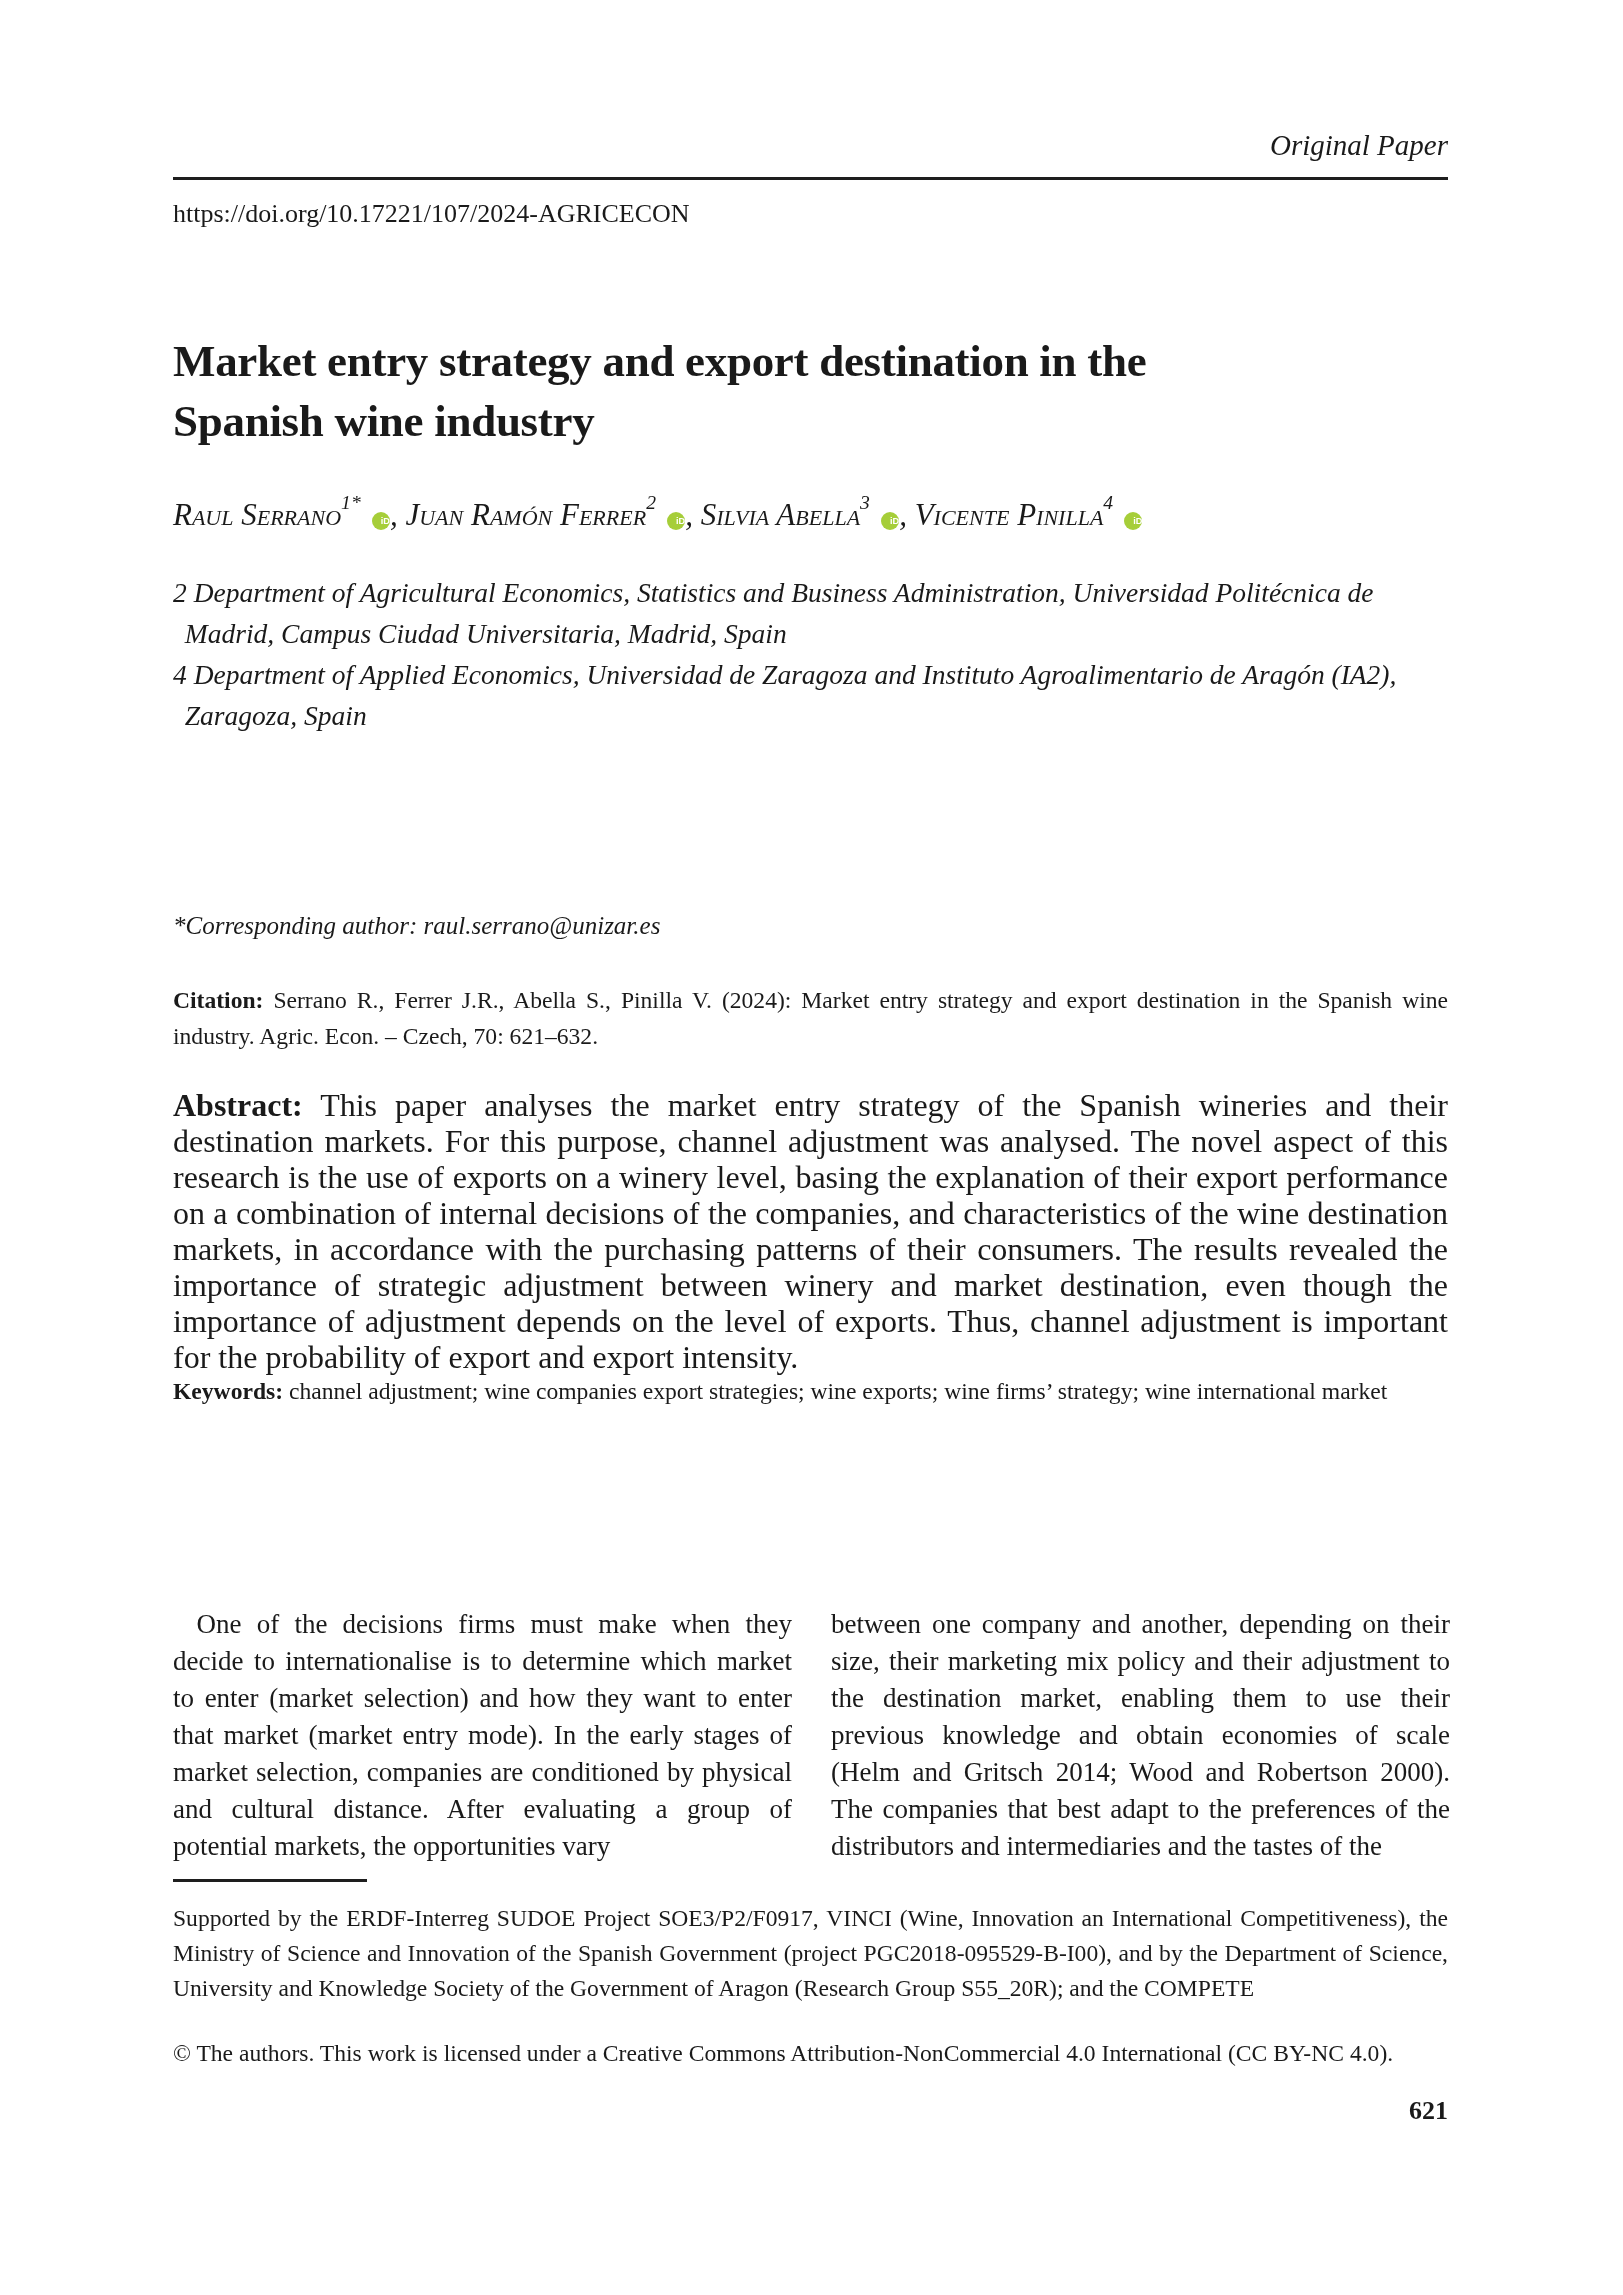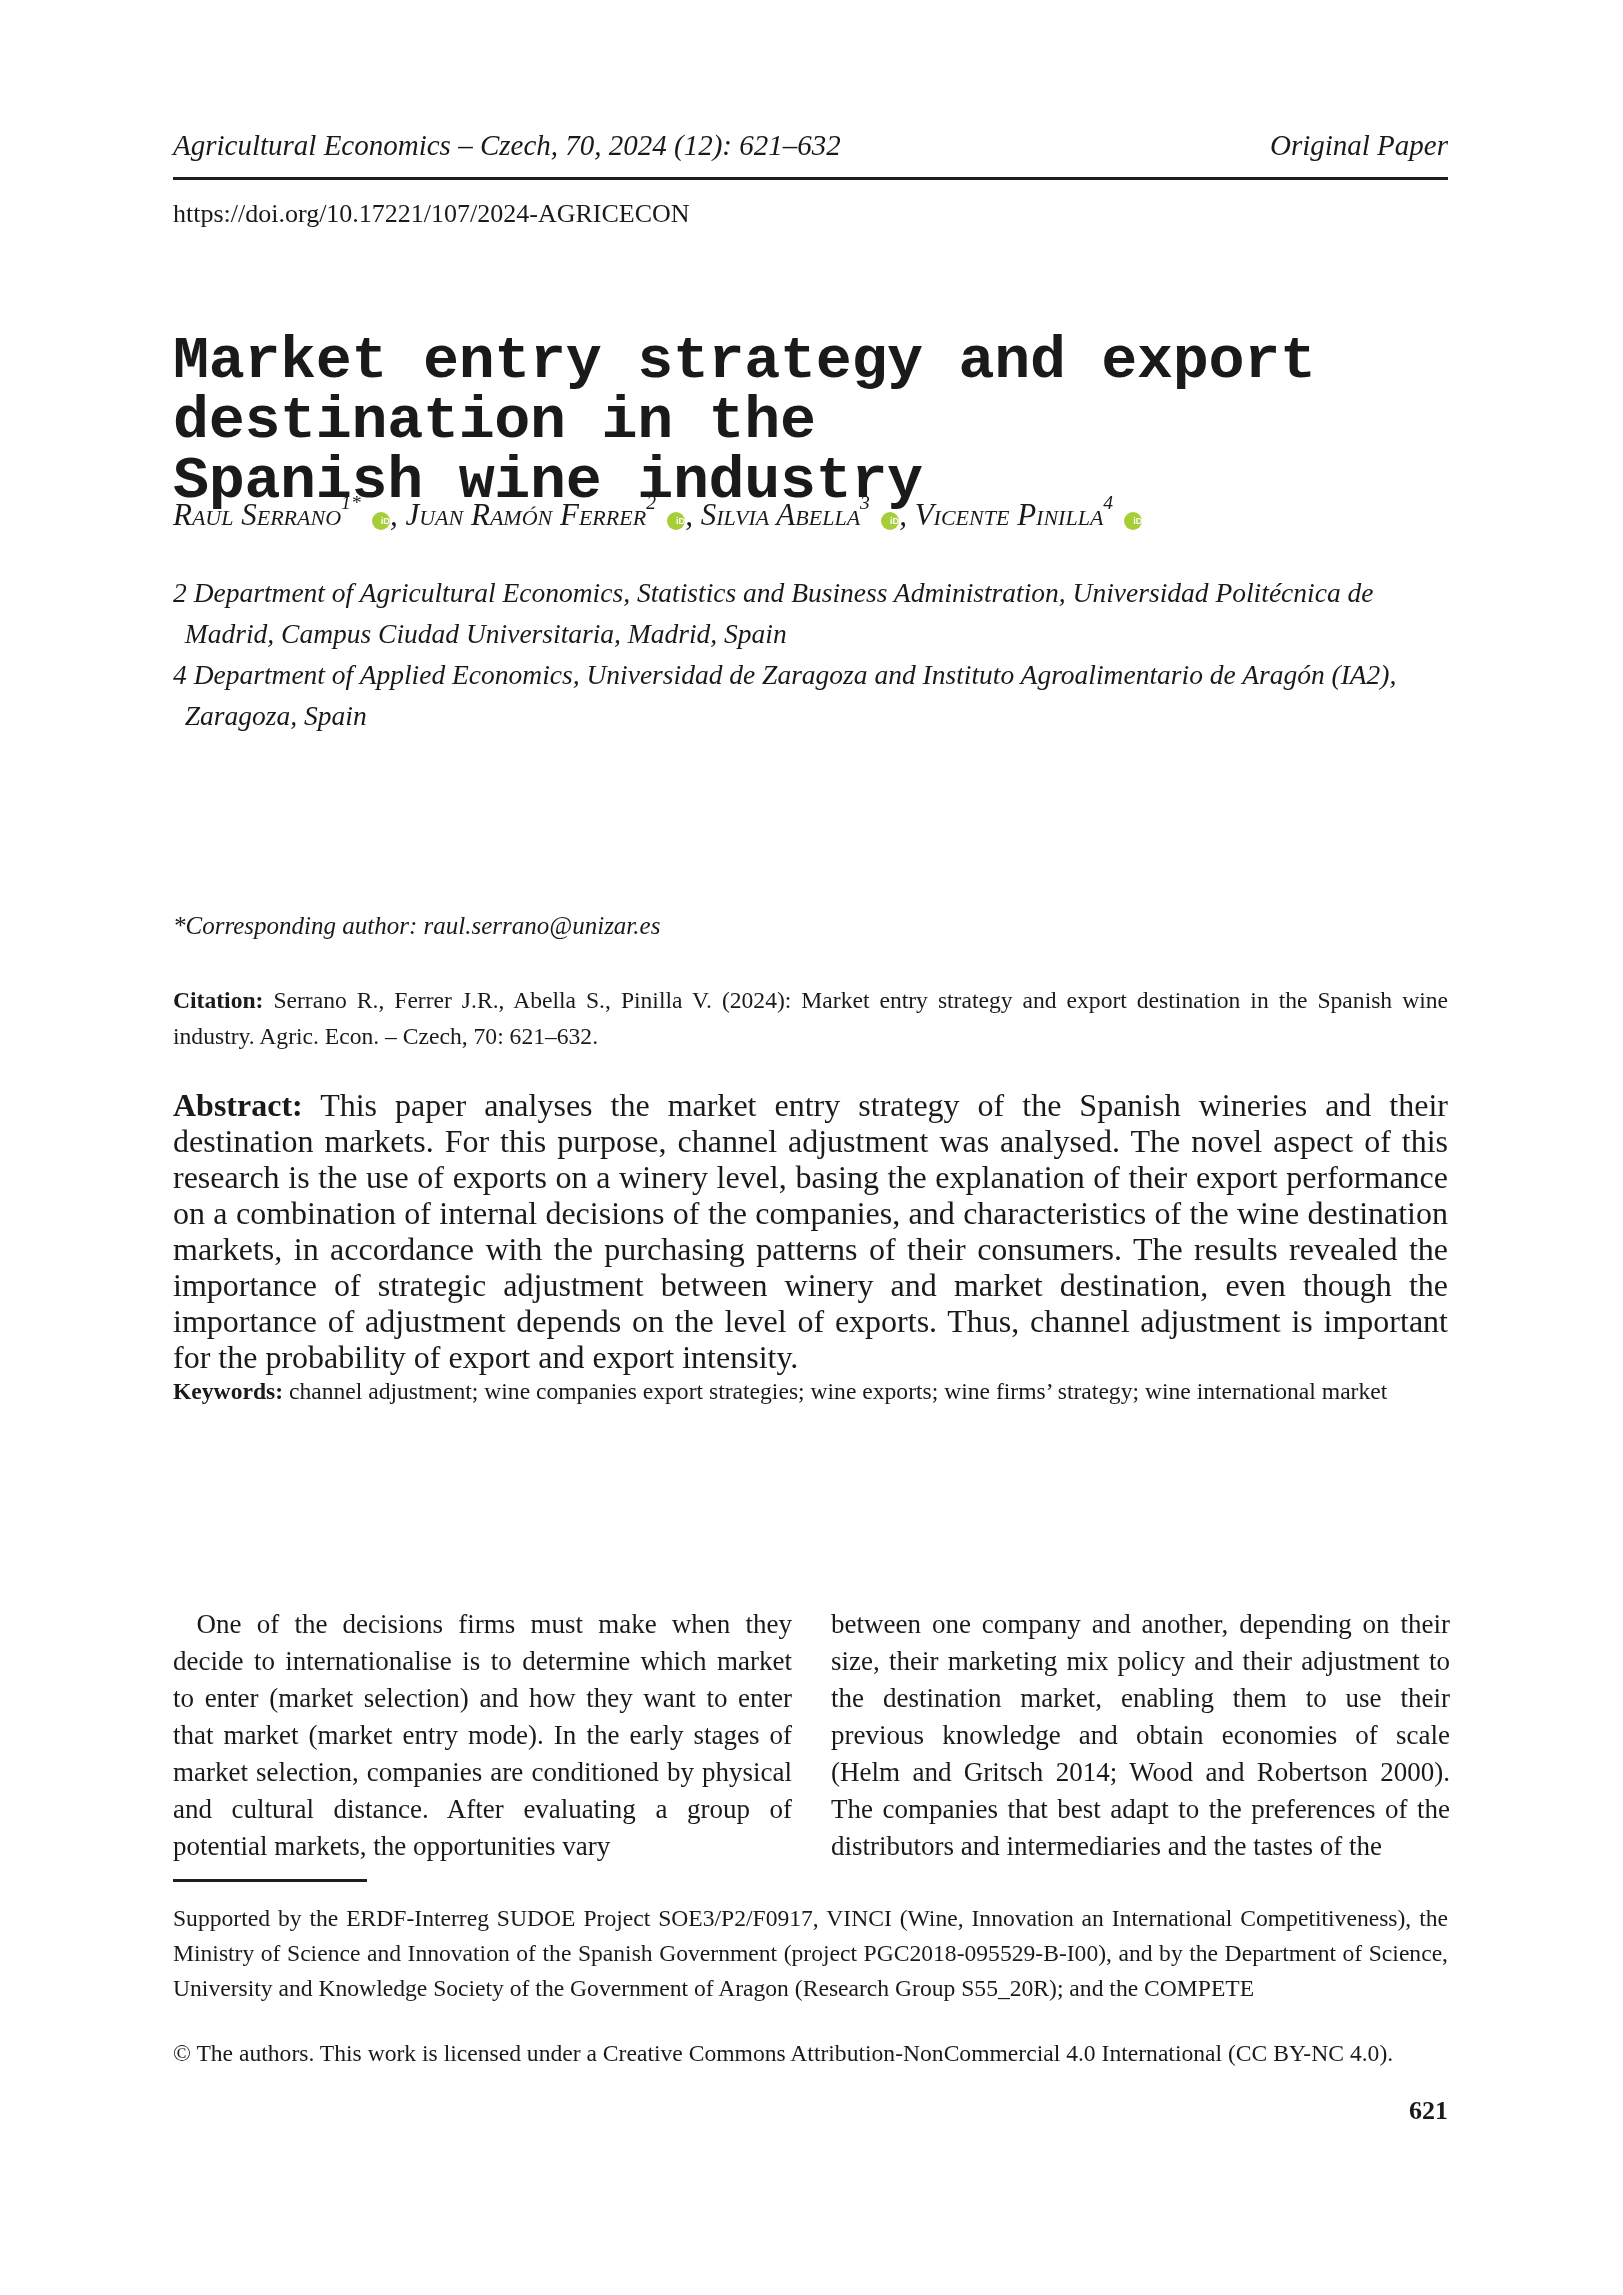--- a/index.html
+++ b/index.html
@@ -8,21 +8,21 @@
   .page { position: absolute; left: 173px; top: 0; width: 1275px; }
 
   .running-head { position: absolute; top: 126px; left: 0; width: 1275px; height: 46px;
                   font-style: italic; font-size: 29px; line-height: 39px; }
   .running-head .journal { position: absolute; left: 0; top: 0; }
   .running-head .type { position: absolute; right: 0; top: 0; }
   .head-rule { position: absolute; top: 177px; left: 0; width: 1275px; height: 3.3px; background: #1e1e1e; }
   .doi { position: absolute; top: 195px; left: 0; font-size: 26px; line-height: 37px; }
 
   .title { position: absolute; top: 331px; left: 0; width: 1275px; margin: 0;
-           font-weight: bold; font-size: 60px; line-height: 60px; letter-spacing: -0.3px; font-family: Liberation Mono, monospace; }
+           font-weight: bold; font-size: 45px; line-height: 60px; letter-spacing: -0.3px; }
 
   .authors { position: absolute; top: 492px; left: 0; width: 1275px;
              font-style: italic; font-size: 31px; line-height: 46px; font-variant: small-caps; }
   .authors sup { font-size: 19.6px; font-variant: normal; vertical-align: 0.8em; line-height: 0; }
   .orcid { display: inline-block; width: 18.3px; height: 18.3px; border-radius: 50%;
            background: #a6ce39; color: #fff; font-family: "Liberation Sans", sans-serif;
            font-style: normal; font-variant: normal; font-size: 9.2px; line-height: 18.3px;
            text-align: right; vertical-align: 1.3px; font-weight: bold; margin-left: 11px; }
 
   .affiliations { position: absolute; top: 572px; left: 0; width: 1275px;
@@ -54,21 +54,20 @@
   .license { position: absolute; top: 2036px; left: 0; width: 1275px; font-size: 23.6px; line-height: 35px; }
   .page-number { position: absolute; top: 2092px; right: 0; font-weight: bold;
                  font-size: 26px; line-height: 37px; }
 </style>
 </head>
 <body>
 
 <div class="page">
 
   <div class="running-head">
-    <span class="journal">Agricultural Economics – Czech, 70, 2024 (12): 621–632</span>
     <span class="type">Original Paper</span>
   </div>
   <div class="head-rule"></div>
   <div class="doi">https://doi.org/10.17221/107/2024-AGRICECON</div>
 
   <h1 class="title">
     <span>Market entry strategy and export destination in the</span><br>
     <span>Spanish wine industry</span>
   </h1>
 

